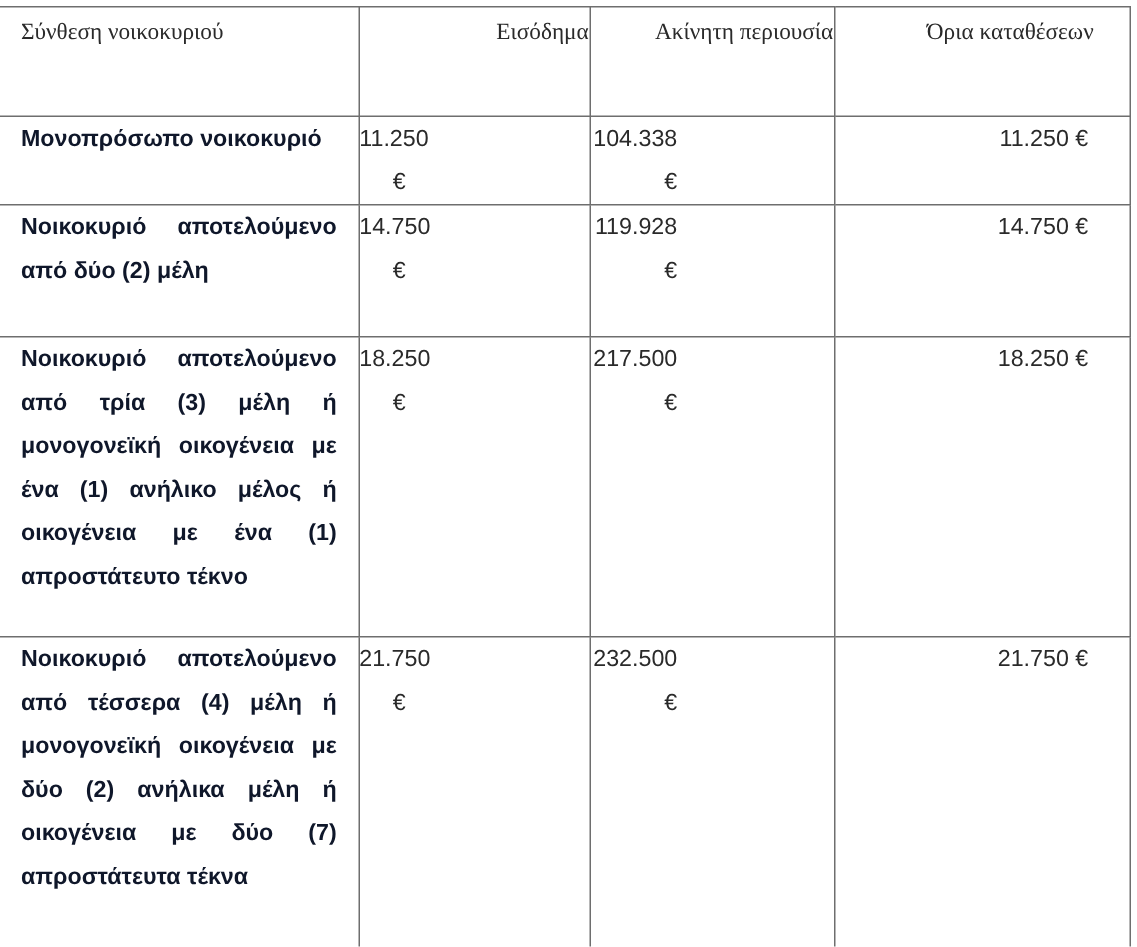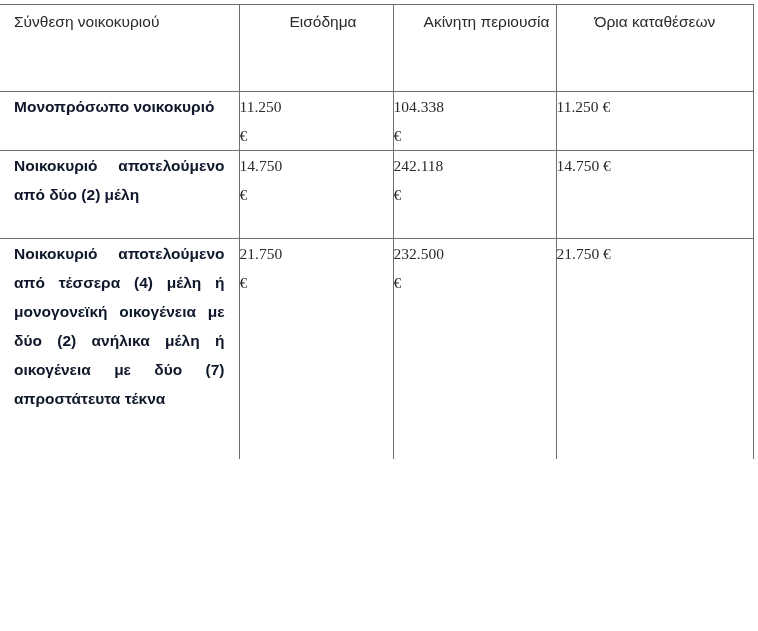--- a/index.html
+++ b/index.html
@@ -38,30 +38,30 @@
       padding-left: 14px;
       padding-right: 14px;
       text-align: justify;
       text-align-last: left;
     }
     .table tr.body-row td.c0 {
       font-weight: bold;
       color: #0f172a;
     }
     .table td.num {
-      font-family: Liberation Serif, serif;
+      text-align: right;
     }
     .table td.c1 { padding-right: 122px; padding-top: 0; }
     .table td.c2 { padding-right: 104px; }
     .table td.c3 { padding-right: 27px; }
     .table tr.head td { padding-top: 2px; }
-    .table tr.head td.h1 { padding-left: 14px; text-align: center; }
-    .table tr.head td.h2 { padding-left: 24px; text-align: center; }
-    .table tr.head td.h3 { padding-left: 38px; text-align: left; }
-    .table tr.head { height: 87px; }
+    .table tr.head td.h1 { padding-left: 14px; text-align: right; }
+    .table tr.head td.h2 { padding-left: 24px; text-align: right; }
+    .table tr.head td.h3 { padding-left: 38px; text-align: center; }
+    .table tr.head { height: 73px; font-family: Liberation Serif, serif; }
     .table tr.r1 { height: 57px; }
     .table tr.r2 { height: 88px; margin-left: 43px; }
     .table tr.r3 { height: 200px; }
     .table tr.r4 { height: 220px; }
     .cell-text { display: block; }
     .last-row td { border-bottom: none; }
   </style>
 </head>
 <body>
 
@@ -95,24 +95,32 @@
     <td class="num c1">11.250 €</td>
     <td class="num c2">104.338 €</td>
     <td class="num c3">11.250 €</td>
   </tr>
 
   <tr class="body-row r2">
     <td class="c0">
       <span class="cell-text">Νοικοκυριό αποτελούμενο από δύο (2) μέλη</span>
     </td>
     <td class="num c1">14.750 €</td>
-    <td class="num c2">242.118 €</td>
+    <td class="num c2">119.928 €</td>
     <td class="num c3">14.750 €</td>
   </tr>
 
+  <tr class="body-row r3">
+    <td class="c0">
+      <span class="cell-text">Νοικοκυριό αποτελούμενο από τρία (3) μέλη ή μονογονεϊκή οικογένεια με ένα (1) ανήλικο μέλος ή οικογένεια με ένα (1) απροστάτευτο τέκνο</span>
+    </td>
+    <td class="num c1">18.250 €</td>
+    <td class="num c2">217.500 €</td>
+    <td class="num c3">18.250 €</td>
+  </tr>
 
   <tr class="body-row r4 last-row">
     <td class="c0">
       <span class="cell-text">Νοικοκυριό αποτελούμενο από τέσσερα (4) μέλη ή μονογονεϊκή οικογένεια με δύο (2) ανήλικα μέλη ή οικογένεια με δύο (7) απροστάτευτα τέκνα</span>
     </td>
     <td class="num c1">21.750 €</td>
     <td class="num c2">232.500 €</td>
     <td class="num c3">21.750 €</td>
   </tr>
 </tbody>

